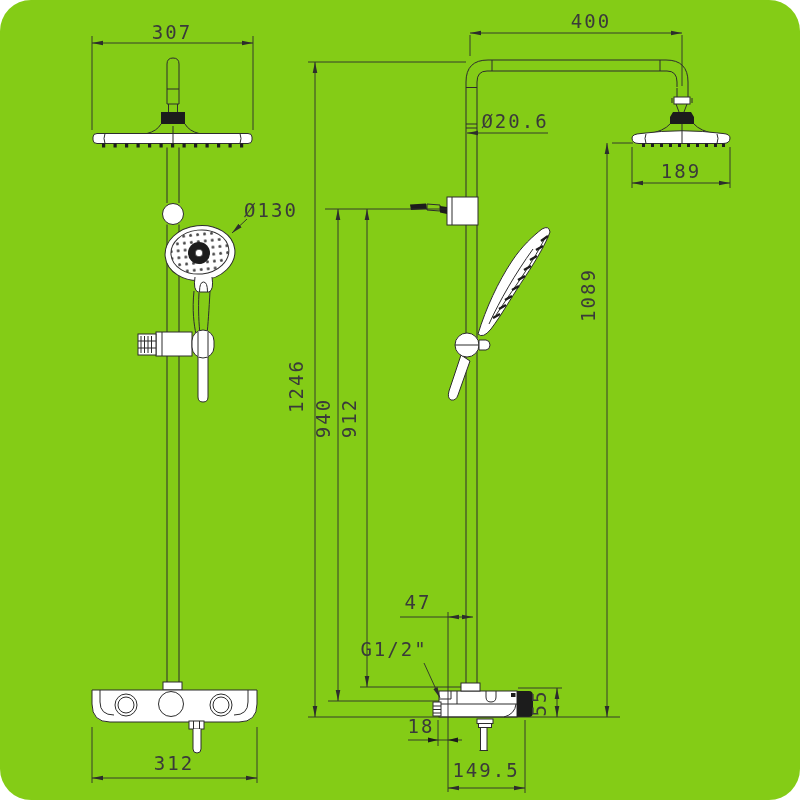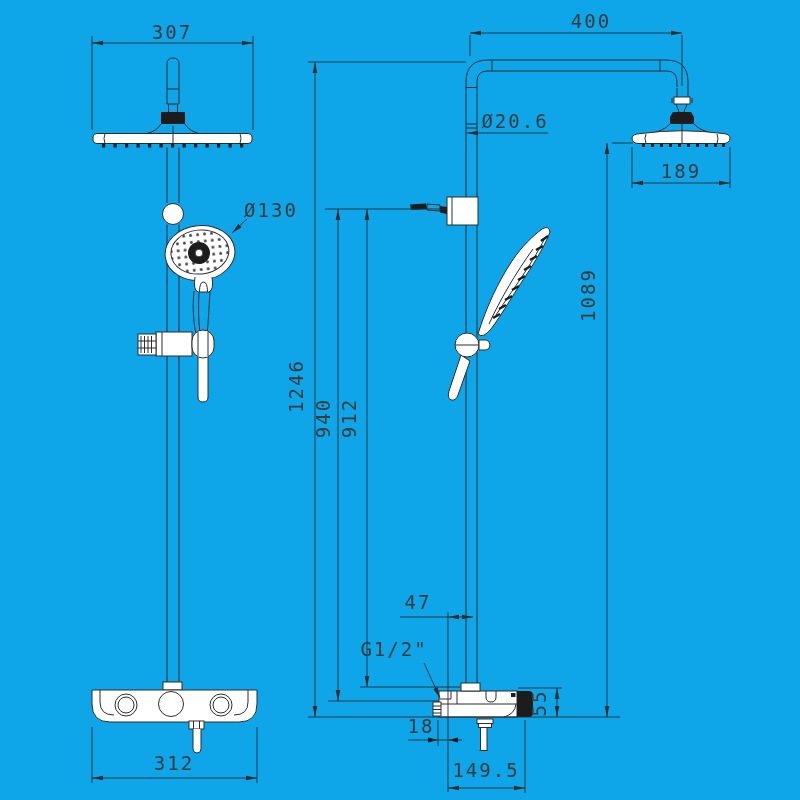--- a/index.html
+++ b/index.html
@@ -1,16 +1,16 @@
 <!DOCTYPE html>
 <html><head>
 <meta charset="utf-8">
 <style>
   html,body{margin:0;padding:0;background:#ffffff;}
-  #stage{width:800px;height:800px;background:#0ea5e9;position:relative;}
+  #stage{width:800px;height:800px;background:#84cc16;position:relative;border-radius:31px;}
   svg{display:block;}
   .ln{stroke:#2d2d2d;stroke-width:1;fill:none;}
   .lnf{stroke:#2d2d2d;stroke-width:1;fill:#ffffff;}
   .blk{fill:#1c1c1c;stroke:none;}
   .ext{stroke:#2d2d2d;stroke-width:0.9;fill:none;}
   .dim{stroke:#2d2d2d;stroke-width:0.9;fill:none;}
   .hatch{stroke:#1c1c1c;stroke-width:2.4;fill:none;}
   text.dimtext{font-family:"DejaVu Sans Mono","Liberation Mono",monospace;
                font-size:19px;fill:#3a3a3a;letter-spacing:2px;}
 </style>

